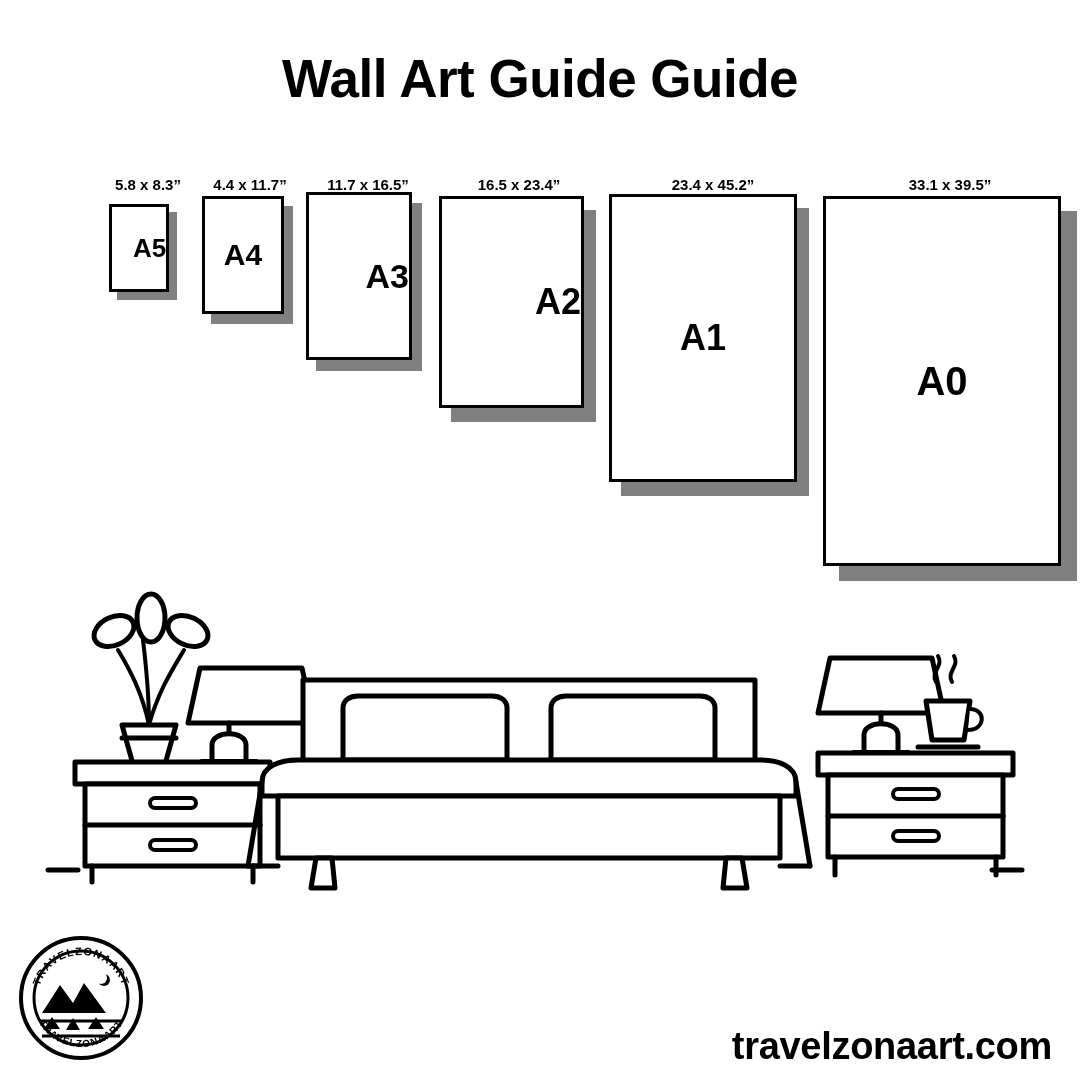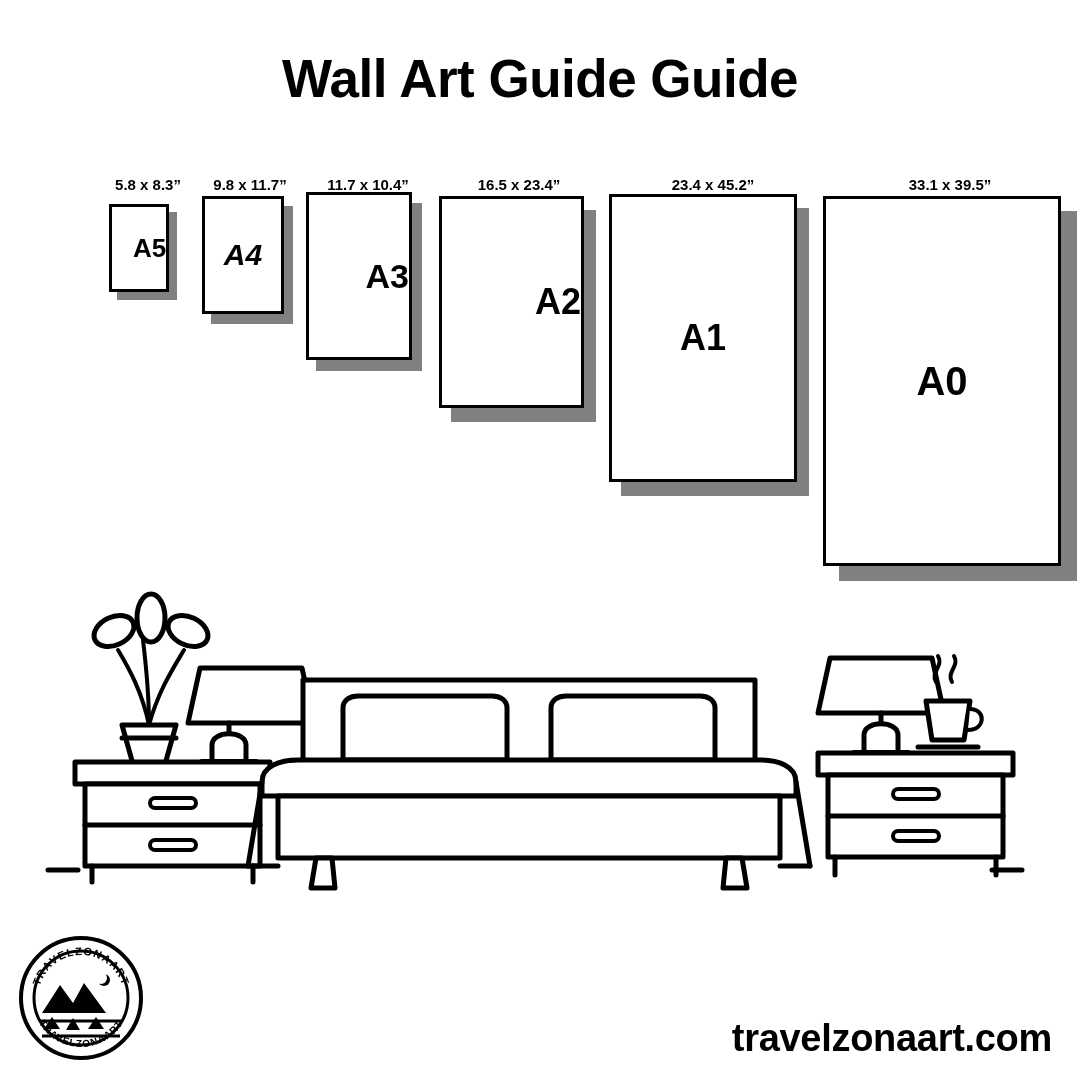--- a/index.html
+++ b/index.html
@@ -80,21 +80,21 @@
     left: 18px;
     top: 935px;
     width: 126px;
     height: 126px;
   }
 
   
   .website {
     position: absolute;
     right: 28px;
-    bottom: 20px;
+    bottom: 12px;
     font-size: 38px;
     font-weight: bold;
     letter-spacing: -0.3px;
   }
 </style>
 </head>
 <body>
 
 <div class="title">Wall Art Guide Guide</div>
 
@@ -102,29 +102,29 @@
 
   <div class="frame-group">
     <div class="frame-dims" style="left:60px; top:176px; width:90px;">5.8 x 8.3”</div>
     <div class="frame-shadow" style="left:74px; top:212px; width:60px; height:88px;"></div>
     <div class="frame-box" style="left:66px; top:204px; width:60px; height:88px;padding-left:21px;">
       <span class="frame-label" style="font-size:26px;">A5</span>
     </div>
   </div>
 
   <div class="frame-group">
-    <div class="frame-dims" style="left:152px; top:176px; width:110px;">9.8 x 11.7”</div>
+    <div class="frame-dims" style="left:152px; top:176px; width:110px;">4.4 x 11.7”</div>
     <div class="frame-shadow" style="left:168px; top:206px; width:82px; height:118px;"></div>
-    <div class="frame-box" style="left:159px; top:196px; width:82px; height:118px;font-style:italic;">
+    <div class="frame-box" style="left:159px; top:196px; width:82px; height:118px;">
       <span class="frame-label" style="font-size:30px;">A4</span>
     </div>
   </div>
 
   <div class="frame-group">
-    <div class="frame-dims" style="left:262px; top:176px; width:126px;">11.7 x 10.4”</div>
+    <div class="frame-dims" style="left:262px; top:176px; width:126px;">11.7 x 16.5”</div>
     <div class="frame-shadow" style="left:273px; top:203px; width:106px; height:168px;"></div>
     <div class="frame-box" style="left:263px; top:192px; width:106px; height:168px;justify-content:flex-end;">
       <span class="frame-label" style="font-size:34px;">A3</span>
     </div>
   </div>
 
   <div class="frame-group">
     <div class="frame-dims" style="left:406px; top:176px; width:140px;">16.5 x 23.4”</div>
     <div class="frame-shadow" style="left:408px; top:210px; width:145px; height:212px;"></div>
     <div class="frame-box" style="left:396px; top:196px; width:145px; height:212px;justify-content:flex-end;">

